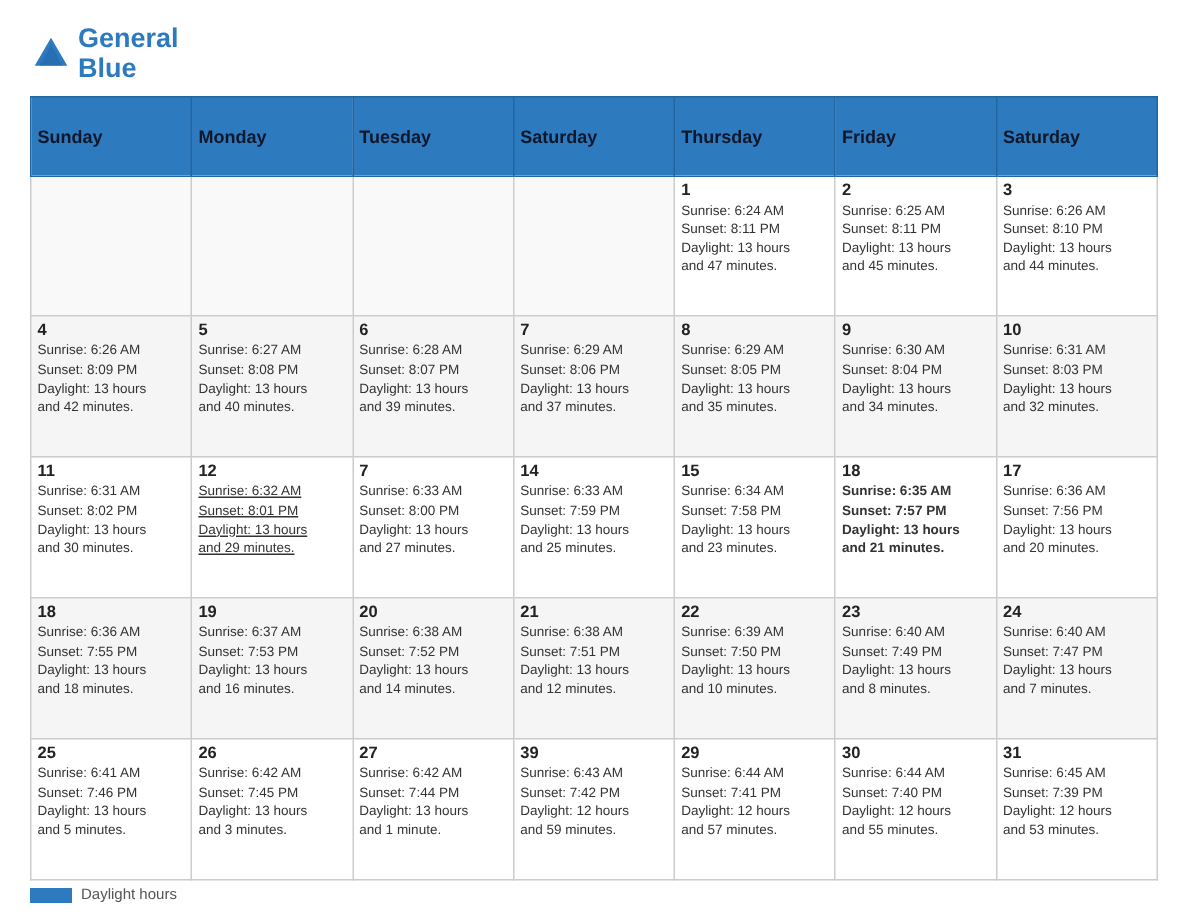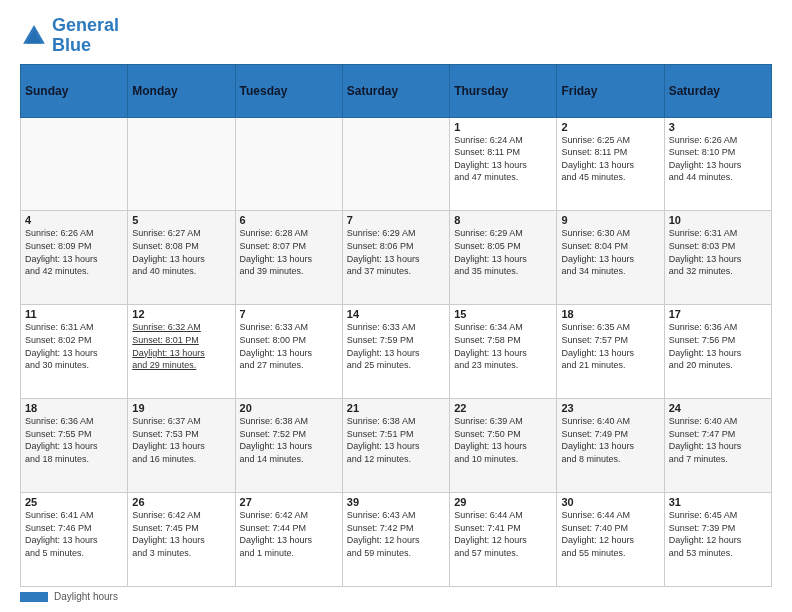--- a/index.html
+++ b/index.html
@@ -252,21 +252,21 @@
           </td>
           <td>
             <span class="day-num">15</span>
             <div class="day-info" style="white-space: pre-line;">Sunrise: 6:34 AM
 Sunset: 7:58 PM
 Daylight: 13 hours
 and 23 minutes.</div>
           </td>
           <td>
             <span class="day-num">18</span>
-            <div class="day-info" style="white-space: pre-line;">Sunrise: 6:35 AM
+            <div class="day-info" style="white-space: pre-line; font-weight: bold;">Sunrise: 6:35 AM
 Sunset: 7:57 PM
 Daylight: 13 hours
 and 21 minutes.</div>
           </td>
           <td>
             <span class="day-num">17</span>
             <div class="day-info" style="white-space: pre-line;">Sunrise: 6:36 AM
 Sunset: 7:56 PM
 Daylight: 13 hours
 and 20 minutes.</div>

